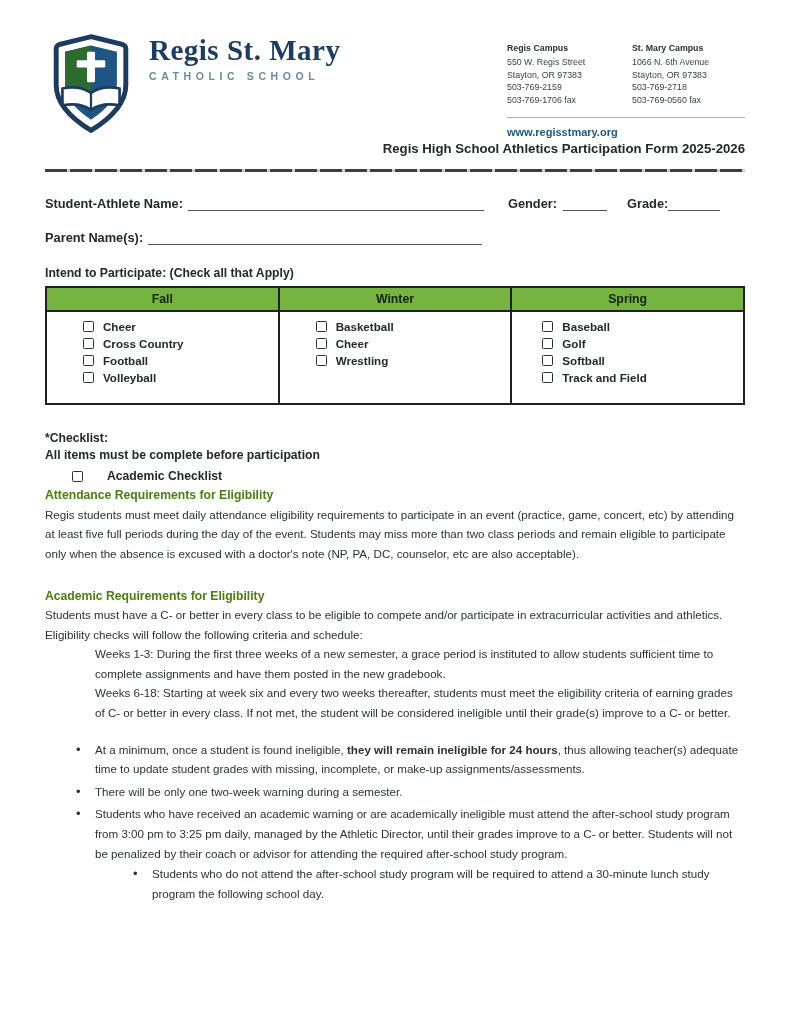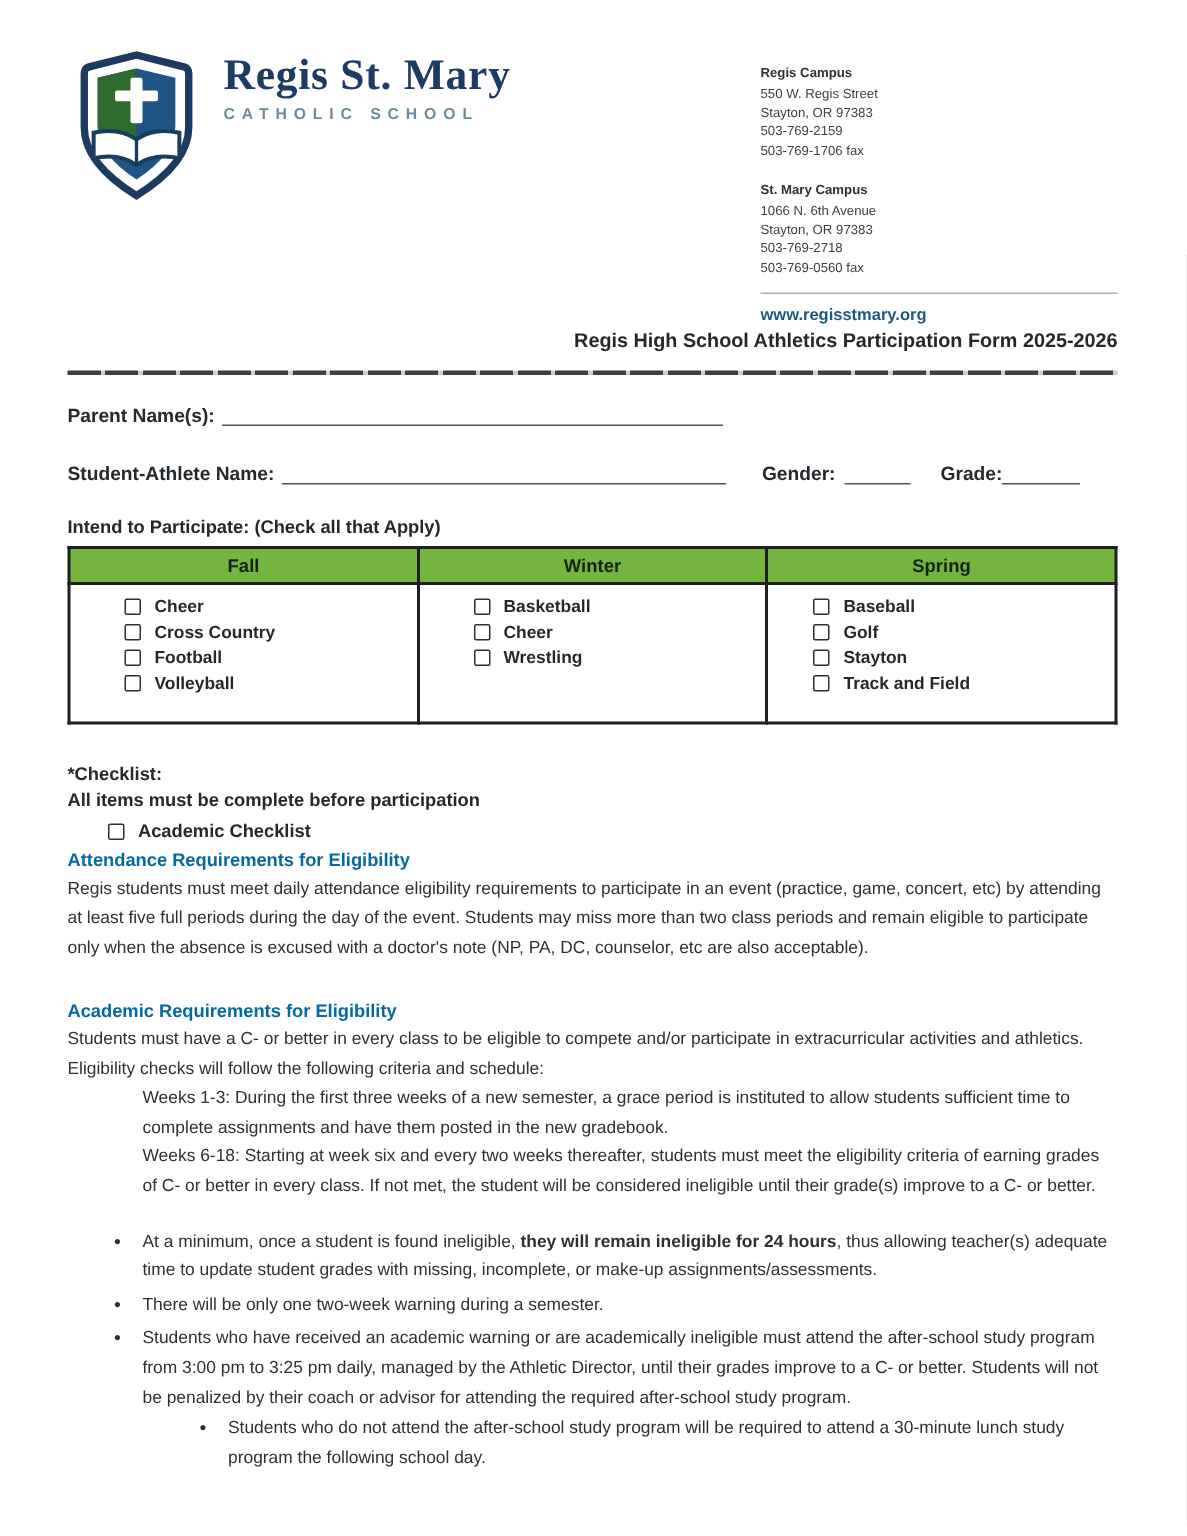--- a/index.html
+++ b/index.html
@@ -18,21 +18,21 @@
     font-family:"Liberation Sans",sans-serif;color:var(--ink);
     position:relative;margin:0 auto;
   }
   
   .header{display:flex;justify-content:space-between;align-items:flex-start;}
   .logo-block{display:flex;gap:12px;}
   .crest{width:92px;height:100px;flex:none;}
   .school-name{font-family:"Liberation Serif",serif;font-weight:bold;font-size:29px;color:var(--navy);letter-spacing:.5px;}
   .school-sub{font-size:10.5px;letter-spacing:4.6px;color:#6b8a9b;font-weight:bold;margin-top:3px;}
   .campus-block{width:238px;margin-top:8px;font-size:8.8px;line-height:12.8px;color:#3c4248;}
-  .campus-cols{display:flex;gap:13px;flex-direction:column;}
+  .campus-cols{display:flex;gap:13px;}
   .campus{width:112px;}
   .campus-name{font-weight:bold;color:#2b3137;margin-bottom:1px;}
   .campus-divider{border-top:1px solid #aab2b8;margin:10px 0 8px;}
   .website{font-weight:bold;color:var(--link);font-size:11px;}
   
   .form-title{text-align:right;font-weight:bold;font-size:13.2px;color:#23282d;margin-top:2px;}
   .sep-line{margin-top:13px;height:3px;
     background:repeating-linear-gradient(90deg,#3a3f44 0 22px,rgba(58,63,68,.25) 22px 25px);}
   
   .field-row{display:flex;align-items:flex-end;font-weight:bold;font-size:12.8px;color:#24292e;}
@@ -52,22 +52,22 @@
     font-size:12.3px;font-weight:bold;color:#15230f;height:24px;margin-top:19px;}
   .part-table td{border:2.5px solid var(--border);vertical-align:top;
     padding:8px 4px 8px 36px;height:93px;}
   .part-table td.spring{padding-left:30px;}
   .sport{display:flex;align-items:center;gap:9px;margin-bottom:4px;
     font-weight:bold;font-size:11.6px;color:#23282d;}
   .cb{width:11px;height:11px;border:1.8px solid #2b3035;border-radius:1.5px;background:#fff;flex:none;display:inline-block;}
   
   .checklist{margin-top:25px;}
   .bold-line{font-weight:bold;font-size:12.2px;line-height:17.5px;color:#23282d;}
-  .check-item{display:flex;align-items:center;gap:9px;margin:3px 0 2px 27px;}
-  .sec-heading{font-weight:bold;font-size:12.2px;line-height:17.5px;color:#0369a1;}
+  .check-item{display:flex;align-items:center;gap:24px;margin:3px 0 2px 27px;}
+  .sec-heading{font-weight:bold;font-size:12.2px;line-height:17.5px;color:#4d7c0f;}
   .body-text{font-size:11.6px;line-height:19.6px;color:var(--ink);}
   .academic{margin-top:24px;}
   .schedule{margin-left:50px;}
   .schedule b{font-weight:normal;}
   ul.bullets{margin:17px 0 0;padding-left:50px;list-style:none;
     font-size:11.6px;line-height:19.6px;color:var(--ink);}
   ul.bullets li{position:relative;margin-bottom:3px;}
   ul.bullets li::before{content:"\2022";position:absolute;left:-19px;top:0;font-size:13px;}
   ul.bullets b{font-weight:bold;}
   ul.sub{margin:1px 12px 0;padding-left:45px;}
@@ -112,31 +112,31 @@
         </div>
       </div>
       <div class="campus-divider"></div>
       <div class="website">www.regisstmary.org</div>
     </div>
   </div>
 
   <div class="form-title">Regis High School Athletics Participation Form 2025-2026</div>
   <div class="sep-line"></div>
 
-  <div class="field-row row2">
-    <span>Parent Name(s):</span>
-    <span class="fline parent-line"></span>
-  </div>
   <div class="field-row row1">
     <span>Student-Athlete Name:</span>
     <span class="fline name-line"></span>
     <span class="g-label">Gender:</span>
     <span class="fline gender-line"></span>
     <span class="gr-label">Grade:</span>
     <span class="fline grade-line"></span>
+  </div>
+  <div class="field-row row2">
+    <span>Parent Name(s):</span>
+    <span class="fline parent-line"></span>
   </div>
 
   <div class="part-heading">Intend to Participate: (Check all that Apply)</div>
   <table class="part-table">
     <thead>
       <tr>
         <th>Fall</th>
         <th>Winter</th>
         <th>Spring</th>
       </tr>
@@ -179,21 +179,21 @@
           <div class="sport">
             <span class="cb"></span>
             <span>Baseball</span>
           </div>
           <div class="sport">
             <span class="cb"></span>
             <span>Golf</span>
           </div>
           <div class="sport">
             <span class="cb"></span>
-            <span>Stayton</span>
+            <span>Softball</span>
           </div>
           <div class="sport">
             <span class="cb"></span>
             <span>Track and Field</span>
           </div>
         </td>
       </tr>
     </tbody>
   </table>
 

